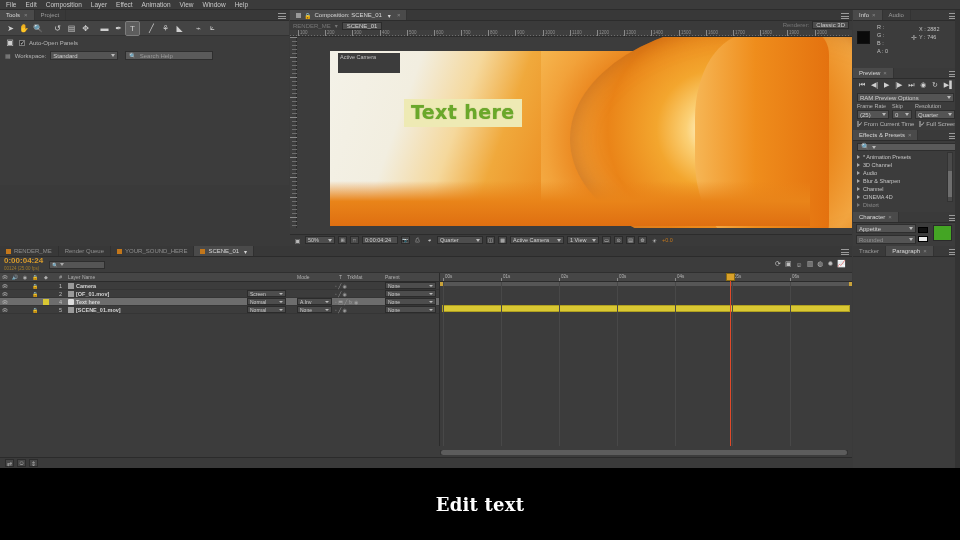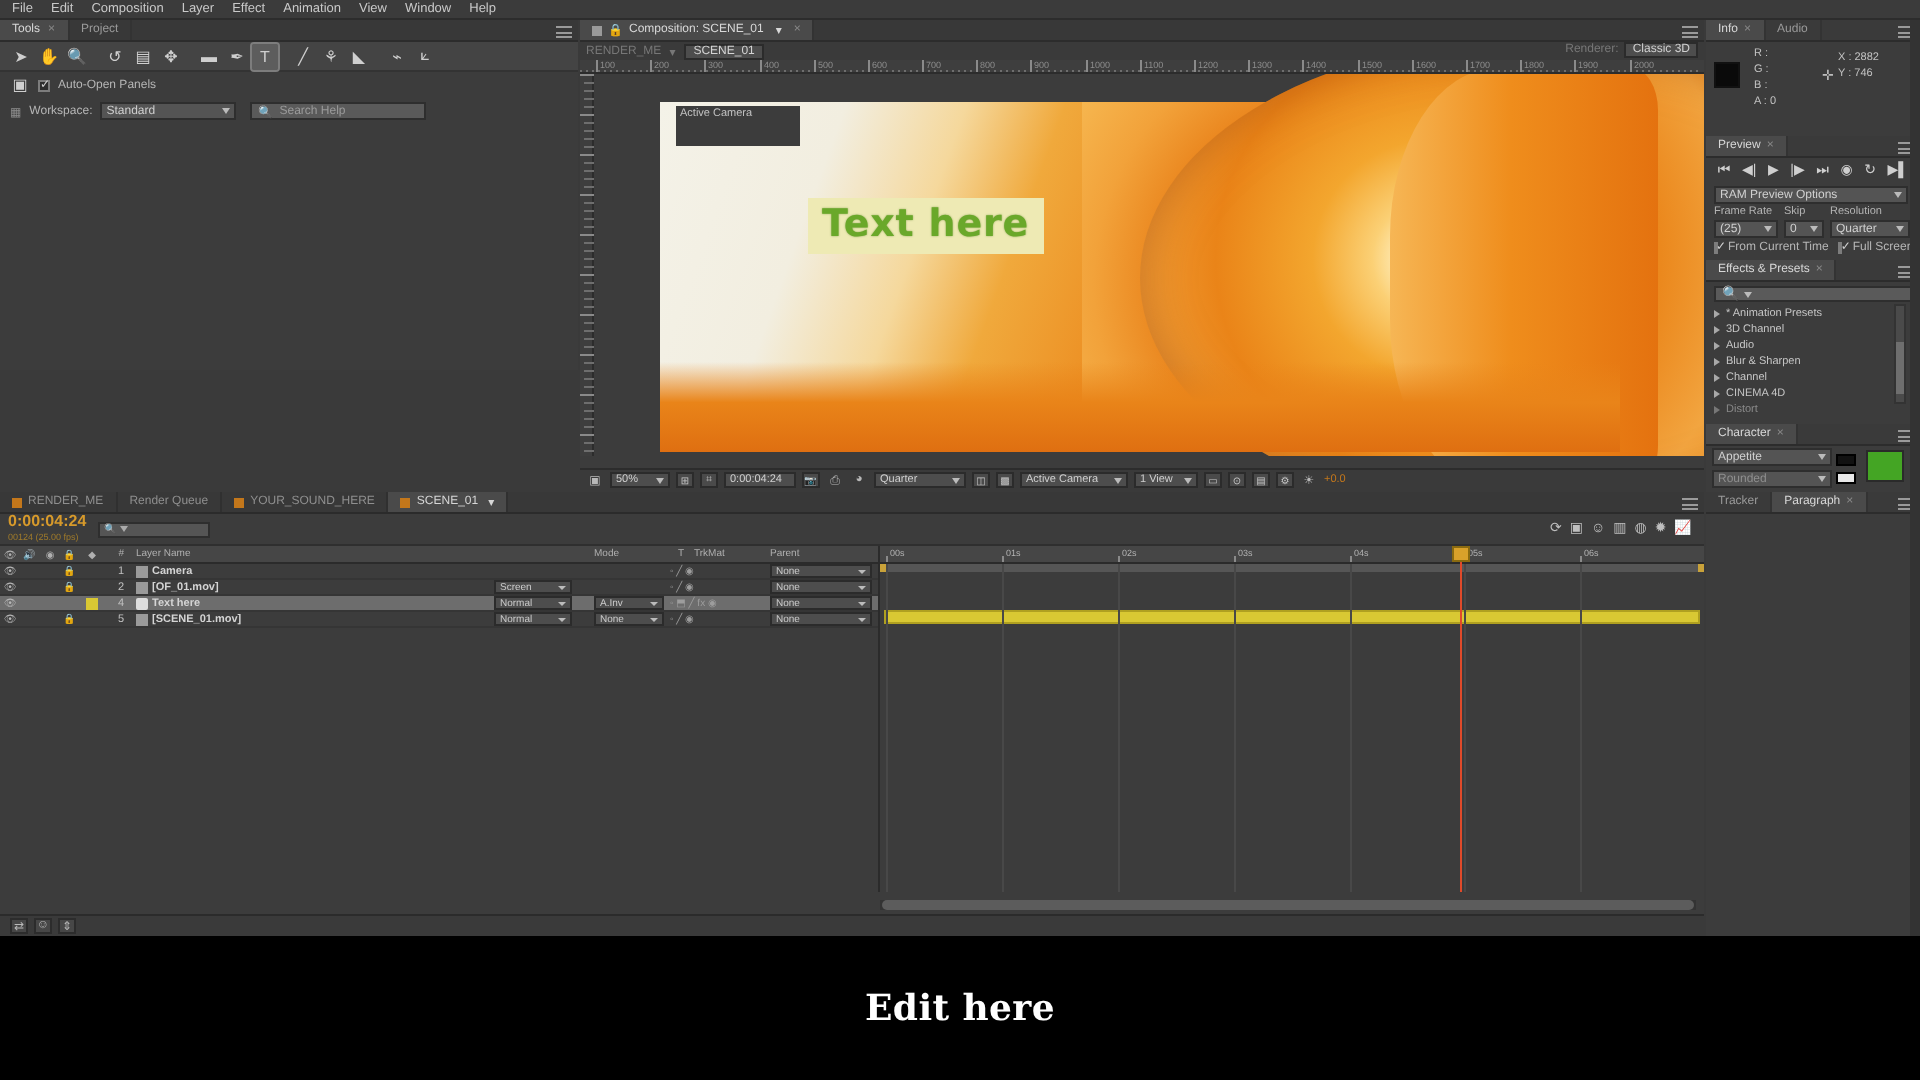--- a/index.html
+++ b/index.html
@@ -1105,15 +1105,15 @@
         <span class="fi">⇄</span>
         <span class="fi">☺</span>
         <span class="fi">⇕</span>
       </div>
     </div>
 
     <div class="vscroll-right"></div>
   </div>
 
   <div id="caption">
-    <span class="ct">Edit here</span>
+    <span class="ct">Edit text</span>
   </div>
 </div>
 
 </body></html>

